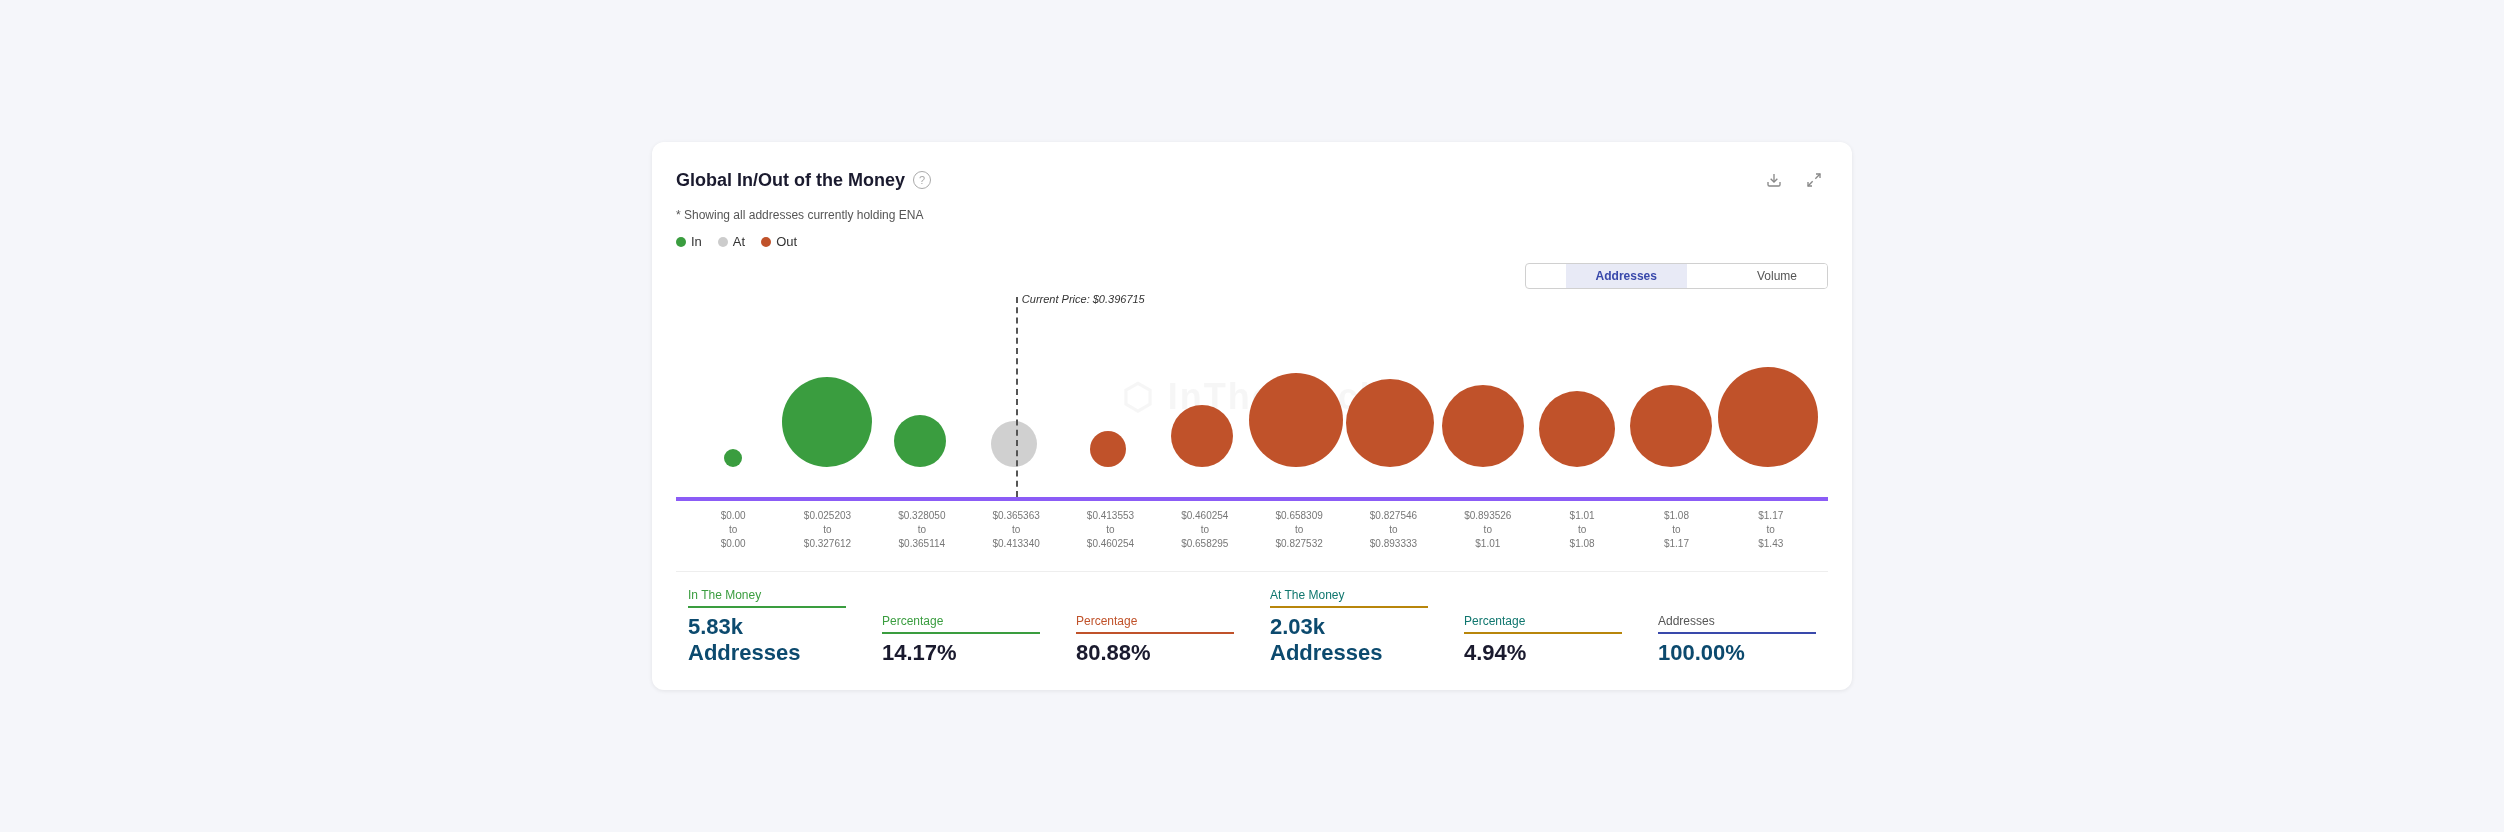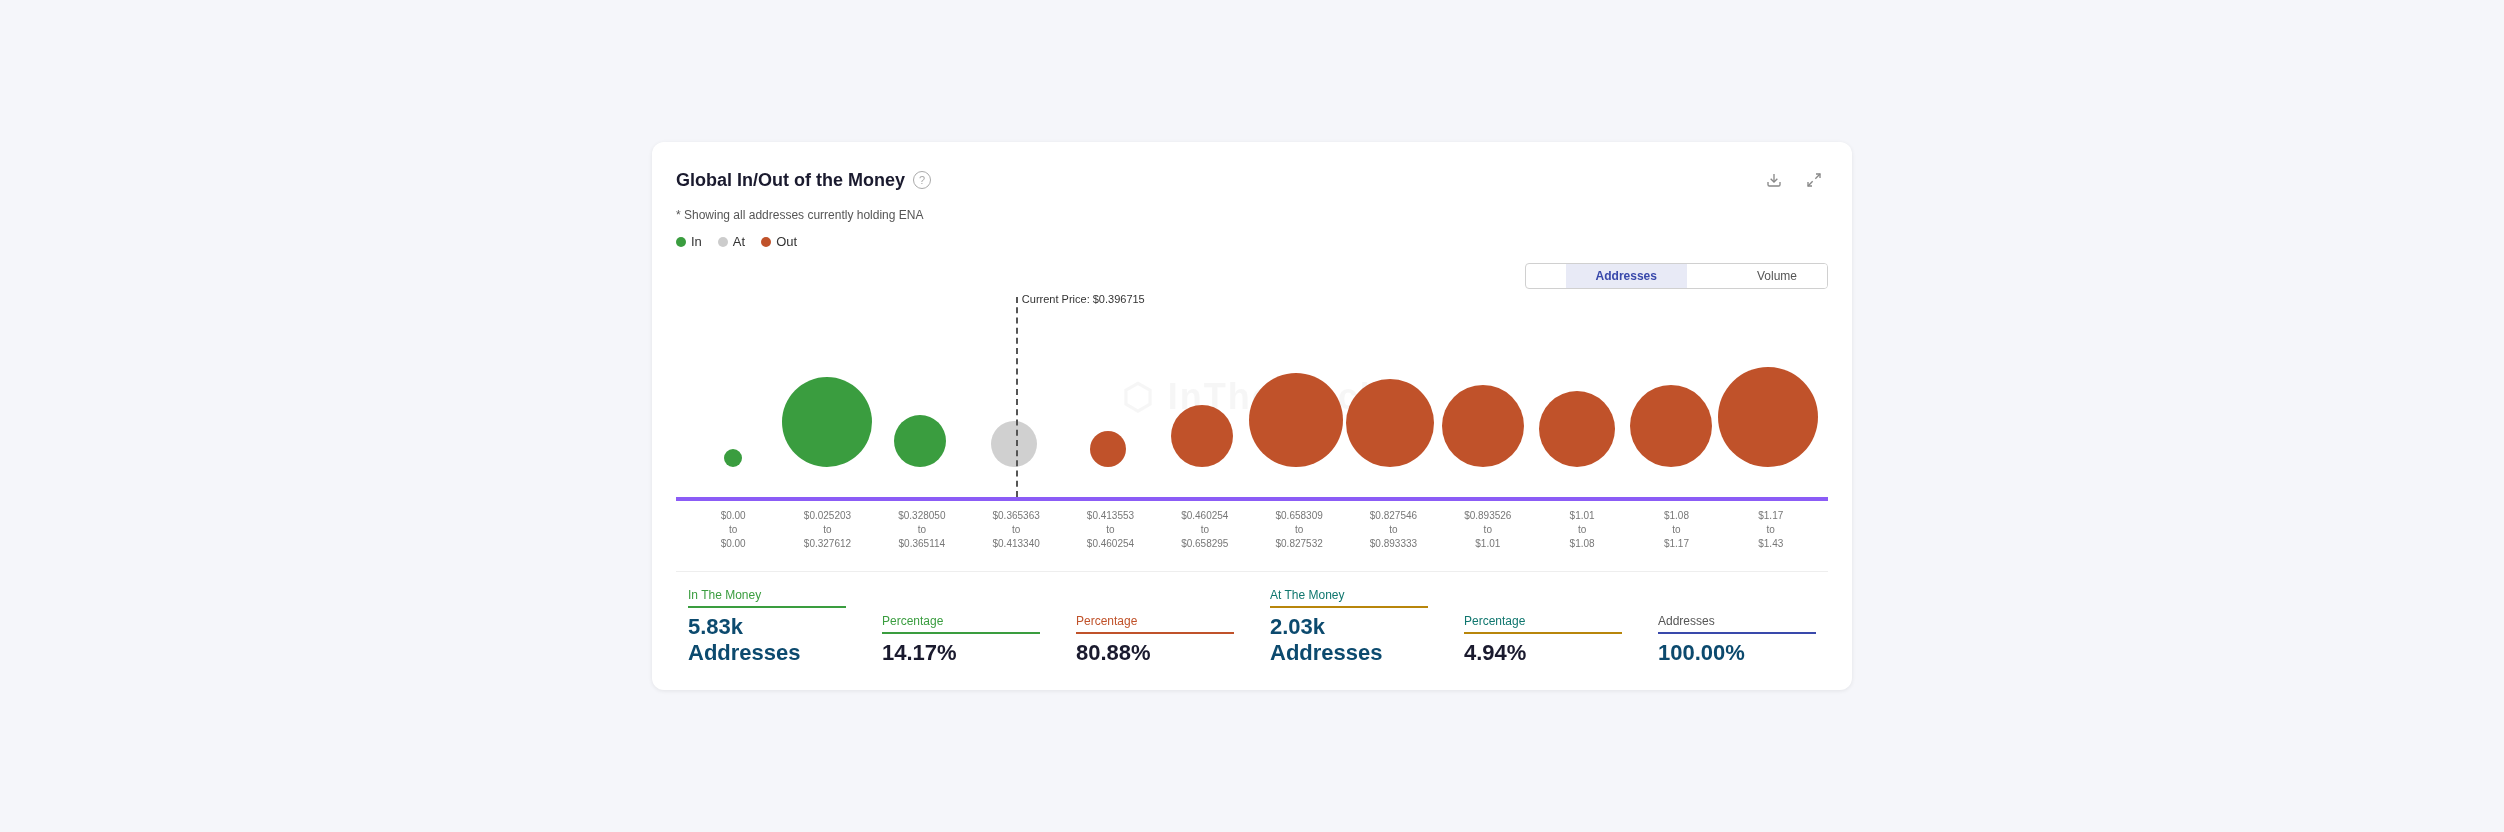--- a/index.html
+++ b/index.html
@@ -23,21 +23,21 @@
     .toggle-btn { padding: 5px 30px; font-size: 12px; cursor: pointer; background: #fff; color: #555; border: none; margin-left: 40px; }
     .toggle-btn.active { background: #e8eaf6; color: #3949ab; font-weight: 600; }
     .chart-area { position: relative; height: 200px; margin-bottom: 0; }
     .bubbles-container { display: flex; align-items: flex-end; justify-content: space-around; height: 170px; padding: 0 10px; position: relative; }
     .bubble-col { display: flex; flex-direction: column; align-items: center; flex: 1; }
     .bubble { border-radius: 50%; }
     .bubble.green { background: #3a9d3f; }
     .bubble.gray { background: #d0d0d0; }
     .bubble.red { background: #c0522a; }
     .current-price-line { position: absolute; top: 0; bottom: 0; border-left: 2px dashed #555; z-index: 10; }
-    .current-price-label { position: absolute; top: -4px; left: 4px; font-size: 11px; color: #333; white-space: nowrap; }
+    .current-price-label { position: absolute; top: -4px; left: 4px; font-size: 11px; font-style: italic; color: #333; white-space: nowrap; }
     .watermark { position: absolute; top: 50%; left: 50%; transform: translate(-50%, -50%); opacity: 0.07; font-size: 36px; font-weight: 900; color: #888; pointer-events: none; letter-spacing: 2px; }
     .x-axis { display: flex; justify-content: space-around; padding: 0 10px; border-top: 4px solid #8b5cf6; padding-top: 8px; }
     .x-label { flex: 1; text-align: center; font-size: 10px; color: #777; line-height: 1.4; }
     .stats-row { display: flex; align-items: flex-end; gap: 0; margin-top: 20px; padding-top: 16px; border-top: 1px solid #eee; }
     .stat-block { flex: 1; padding: 0 12px; margin-left: 12px; }
     .stat-block:first-child { padding-left: 0; }
     .stat-label { font-size: 12px; color: #555; margin-bottom: 4px; padding-bottom: 4px; border-bottom: 2px solid; }
     .stat-label.green-line { border-color: #3a9d3f; color: #3a9d3f; }
     .stat-label.red-line { border-color: #c0522a; color: #c0522a; }
     .stat-label.gold-line { border-color: #b8860b; color: #0f766e; }

